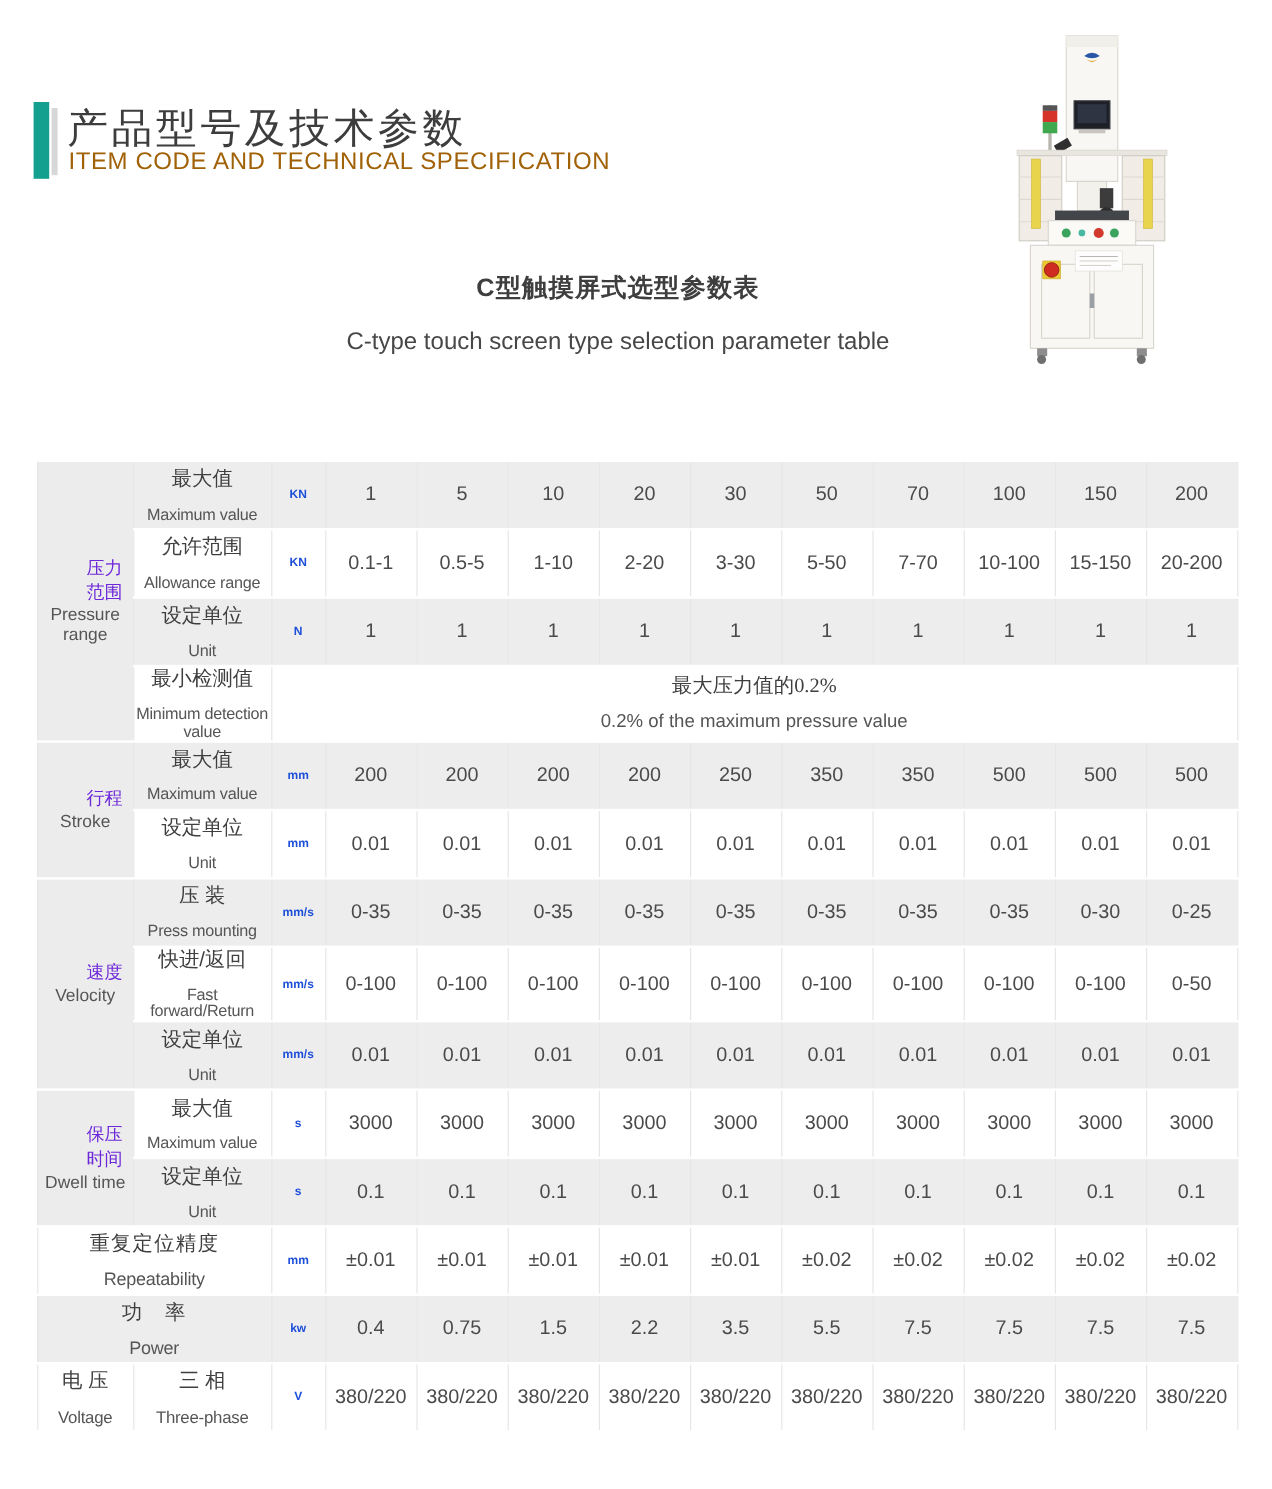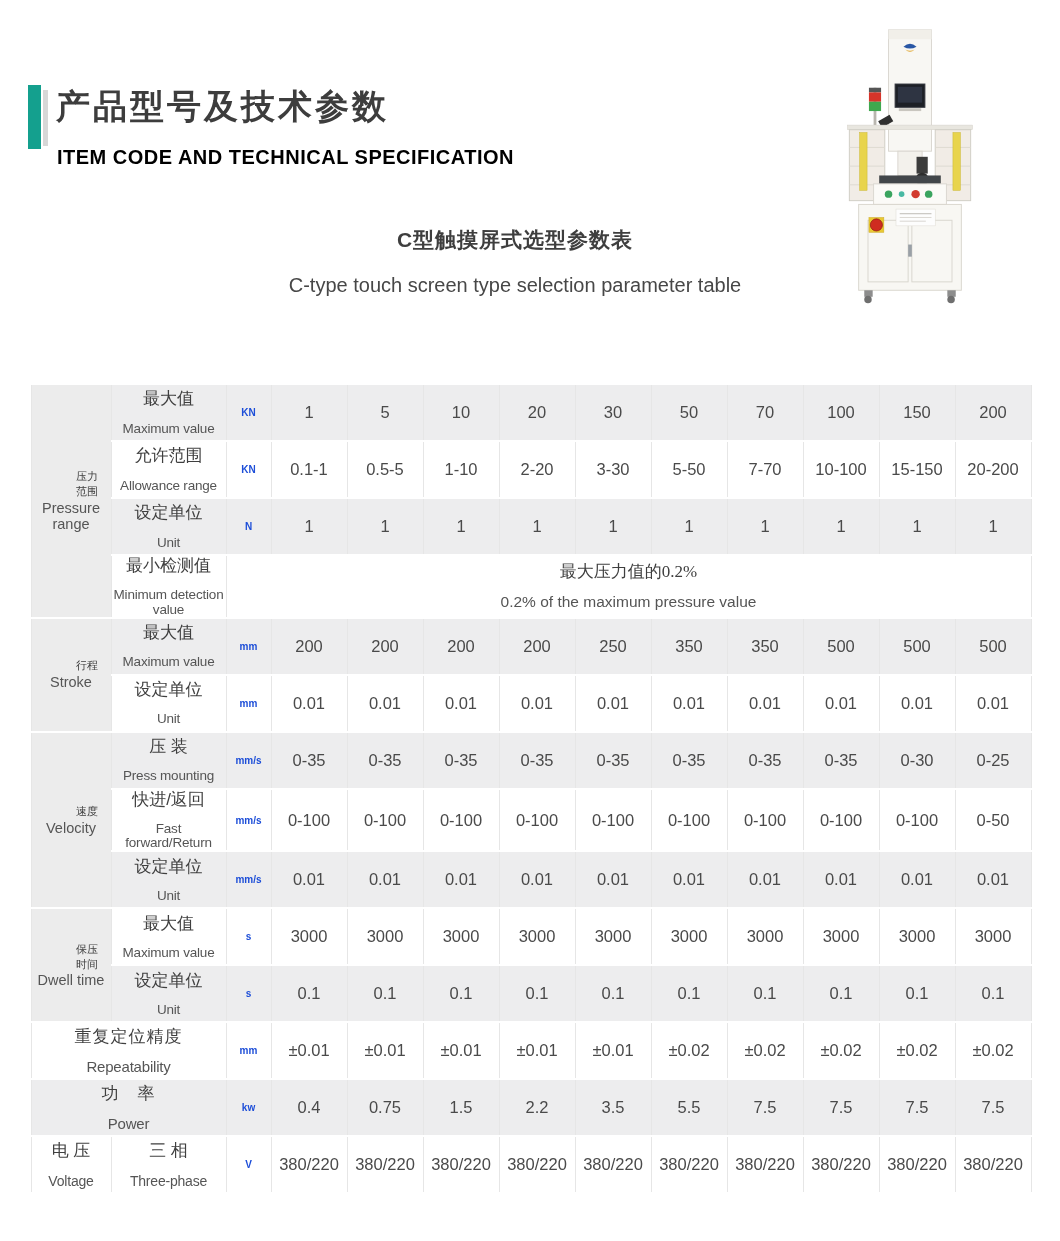--- a/index.html
+++ b/index.html
@@ -4,22 +4,22 @@
 <style>
   html,body{margin:0;padding:0;}
   body{
     width:1060px;height:1241px;position:relative;background:#ffffff;
     font-family:"Liberation Sans",sans-serif;color:#4a4a4a;
     -webkit-font-smoothing:antialiased;
   }
   
   .accent-bar{position:absolute;left:28px;top:85px;width:13px;height:64px;background:#14A08E;}
   .accent-shadow{position:absolute;left:43px;top:90px;width:5px;height:56px;background:#d7d7d7;}
-  .page-title-zh{position:absolute;left:56px;top:84px;font-size:34px;letter-spacing:3px;color:#3d3d3d;font-weight:700;text-align:right;}
-  .page-title-en{position:absolute;left:57px;top:146px;font-size:20px;letter-spacing:.5px;color:#000000;font-weight:bold;}
+  .page-title-zh{position:absolute;left:56px;top:84px;font-size:34px;letter-spacing:3px;color:#3d3d3d;font-weight:400;text-align:right;}
+  .page-title-en{position:absolute;left:57px;top:124px;font-size:20px;letter-spacing:.5px;color:#a16207;}
   
   .tbl-title{position:absolute;left:30px;top:226px;width:970px;text-align:center;}
   .tbl-title .zh{font-size:21px;color:#3e3e3e;letter-spacing:1px;font-weight:bold;}
   .tbl-title .en{font-size:20px;color:#474747;margin-top:20px;}
   
   .machine{position:absolute;left:840px;top:26px;width:140px;height:284px;}
   
   .spec-wrap{position:absolute;left:30px;top:316px;width:1000px;}
   table.spec{border-collapse:collapse;table-layout:fixed;width:1000px;}
   table.spec td,table.spec th{
@@ -36,21 +36,21 @@
   .c0{background:#2EB891;position:relative;}
   .c1{background:#2BB18D;}
   .m0{background:#29AC8B}.m1{background:#27A389}.m2{background:#249A86}.m3{background:#219184}
   .m4{background:#1F8881}.m5{background:#1C807F}.m6{background:#1A787D}.m7{background:#19717B}
   .m8{background:#186B79}.m9{background:#176677}
   
   .c0{background-image:linear-gradient(to top right,rgba(255,255,255,0) calc(50% - 1.5px),rgba(255,255,255,.9) 50%,rgba(255,255,255,0) calc(50% + 1.5px));}
   .corner-type{position:absolute;top:10px;right:14px;font-size:17px;}
   .corner-items{position:absolute;bottom:8px;left:10px;font-size:17px;}
   
-  .gzh{font-size:11px;color:#404040;white-space:pre-line;line-height:1.35;margin-left:32px;}
+  .gzh{font-size:15px;color:#6d28d9;white-space:pre-line;line-height:1.35;margin-left:32px;}
   .gen{font-size:14.5px;color:#555;line-height:1.1;margin-top:2px;}
   .szh{font-size:17px;color:#3f3f3f;line-height:1.2;}
   .sen{font-size:13.5px;color:#555;line-height:1.05;margin-top:12px;letter-spacing:-.2px;}
   td.unit{font-size:10px;color:#1d4ed8;font-weight:bold;}
   td.val{font-size:16.5px;color:#4a4a4a;}
   td.mspan .szh{font-size:17px;font-family:Liberation Serif, serif;}
   td.mspan .sen{font-size:15.5px;letter-spacing:0;}
   td.wide .szh{letter-spacing:1px;}
 </style>
 </head>

